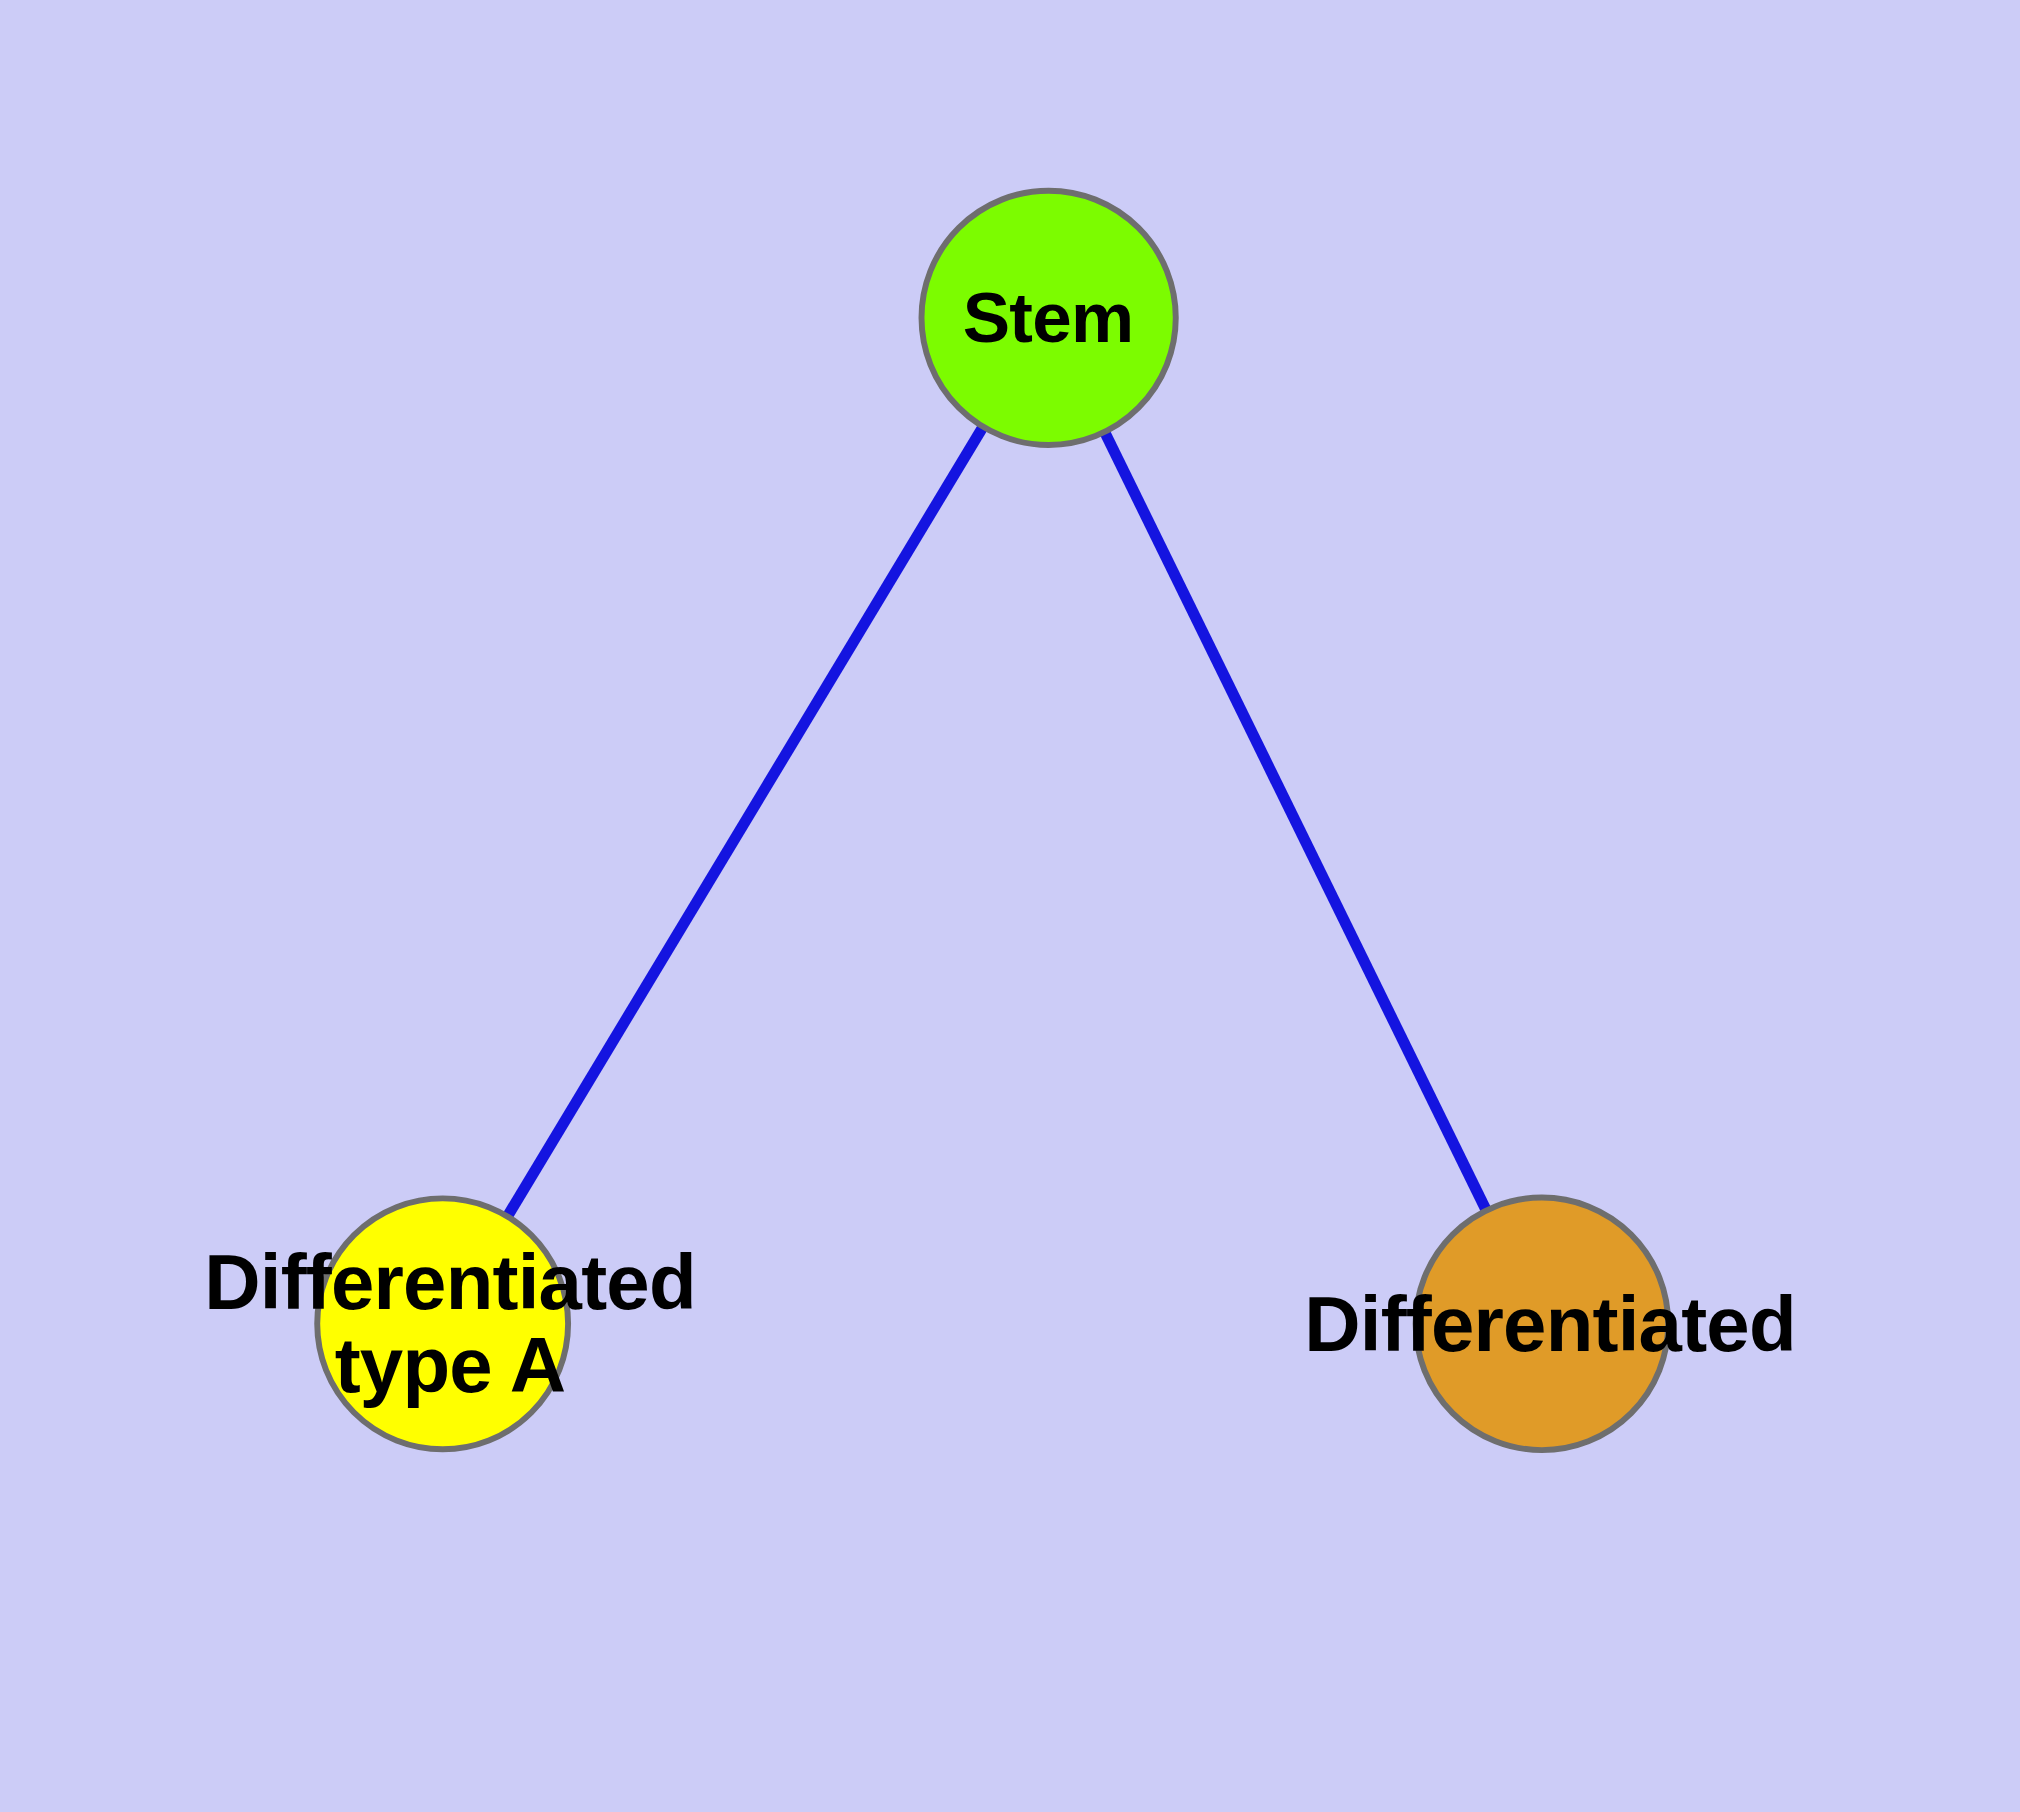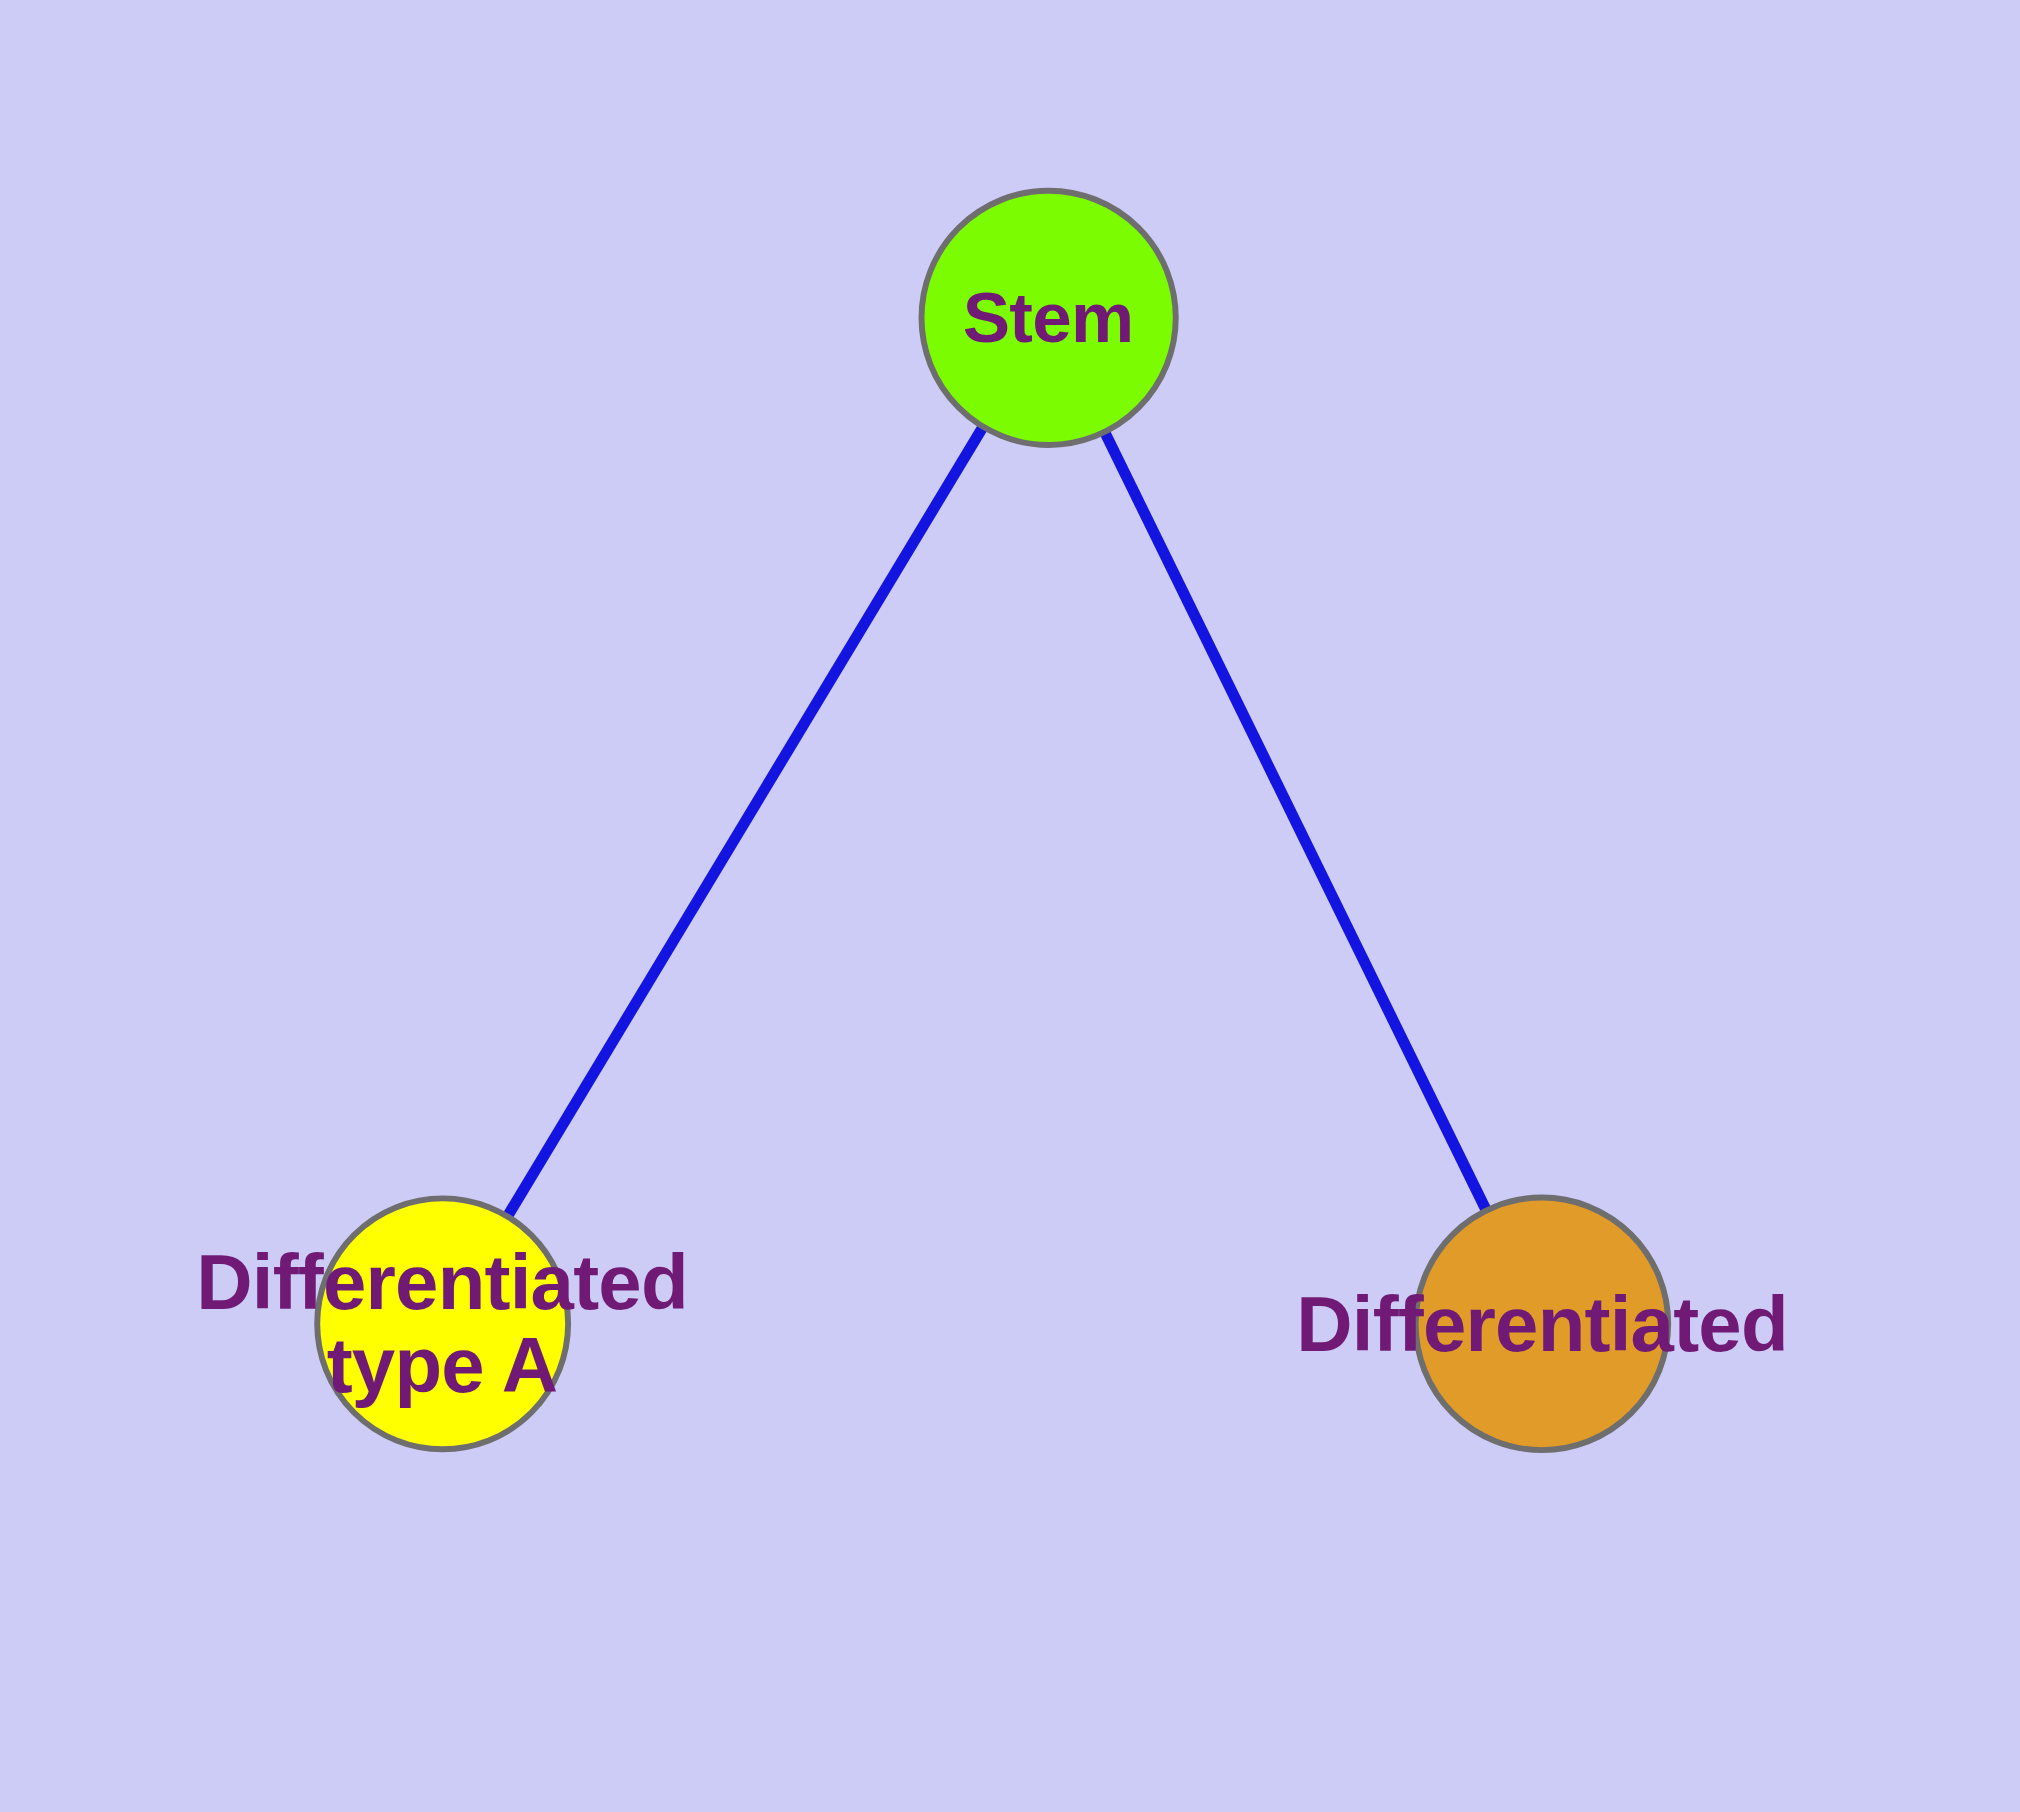--- a/index.html
+++ b/index.html
@@ -20,33 +20,34 @@
     position: absolute;
     left: 0;
     top: 0;
     width: 2021px;
     height: 1812px;
   }
   .node-label {
     position: absolute;
     text-align: center;
     font-weight: bold;
-    color: #701a75;
+    color: #000000;
     white-space: nowrap;
     line-height: 1.06;
     pointer-events: none;
     transform: translate(-50%, -50%);
   }
   .label-stem {
     font-size: 71px;
     letter-spacing: -0.8px;
   }
   .label-child {
     font-size: 78px;
     letter-spacing: -0.8px;
+    margin-left: 8px;
   }
 </style>
 </head>
 <body>
 
 <div id="canvas">
 
   <svg id="graph-svg" viewBox="0 0 2384 2138">
     <g>
       <line class="edge" x1="1161.6668125483927" y1="500.0636272798011" x2="596.3012259796674" y2="1438.6495730938948" stroke="#1414e0" stroke-width="13"></line>

